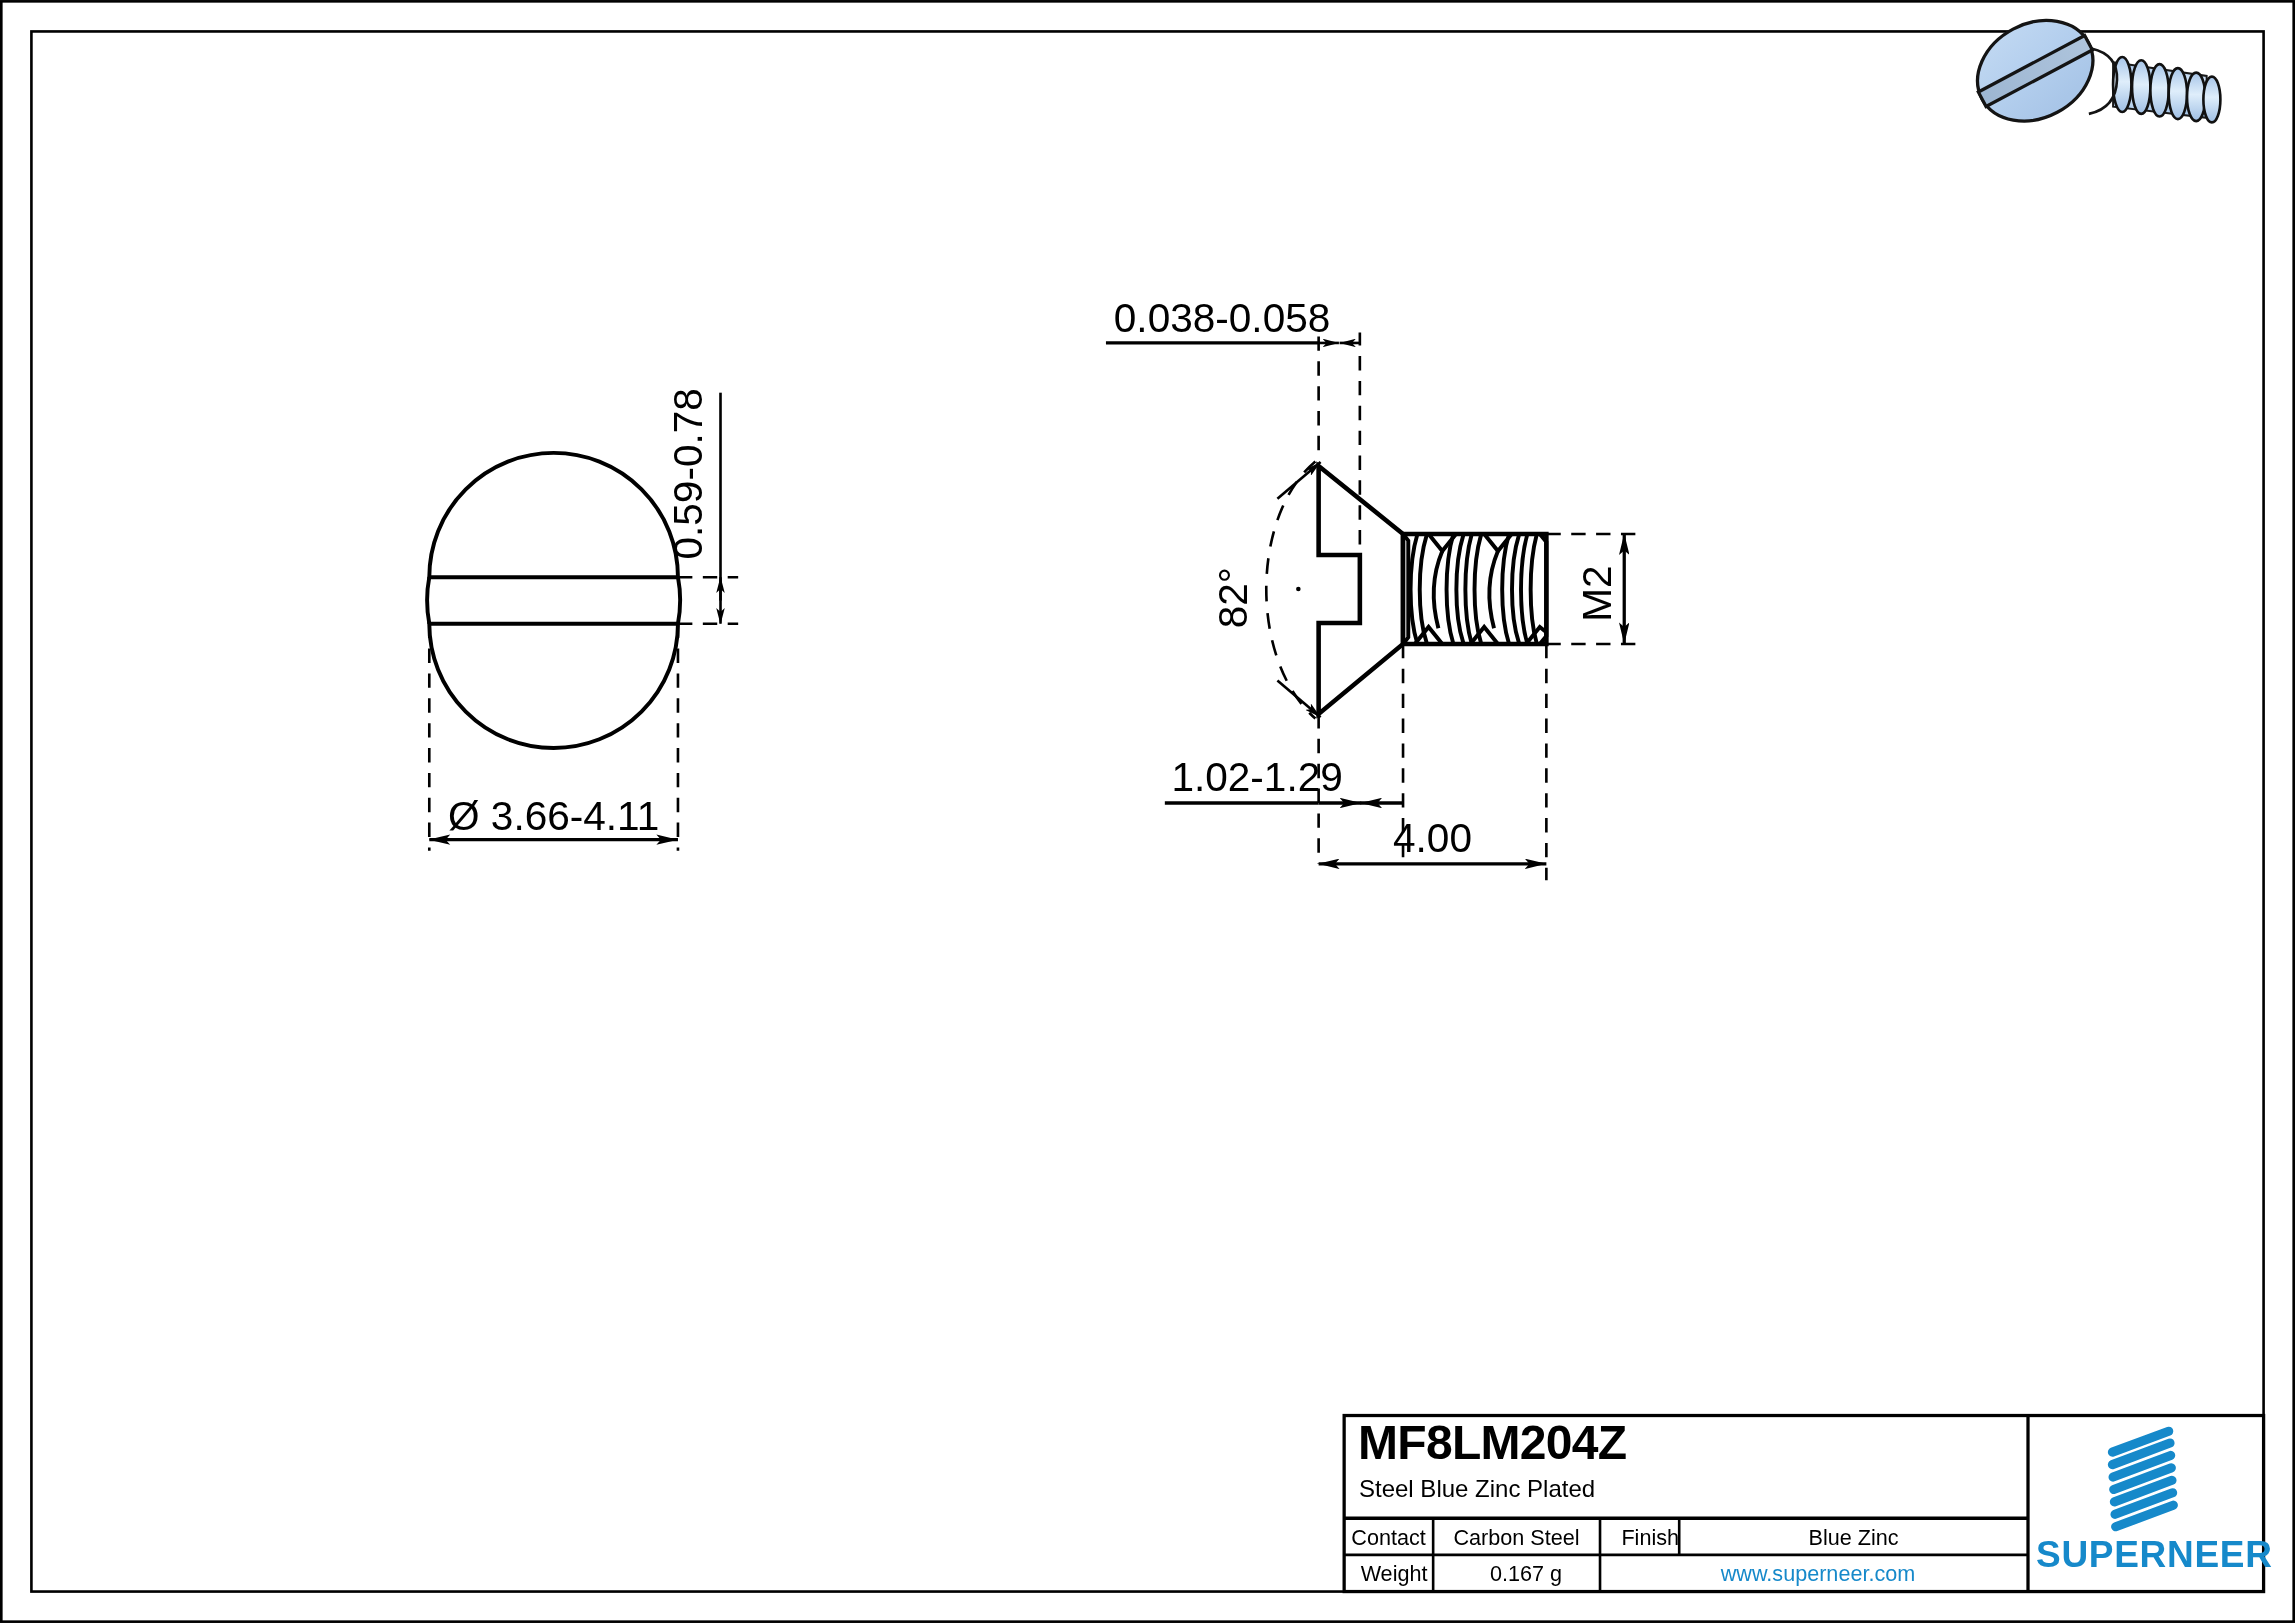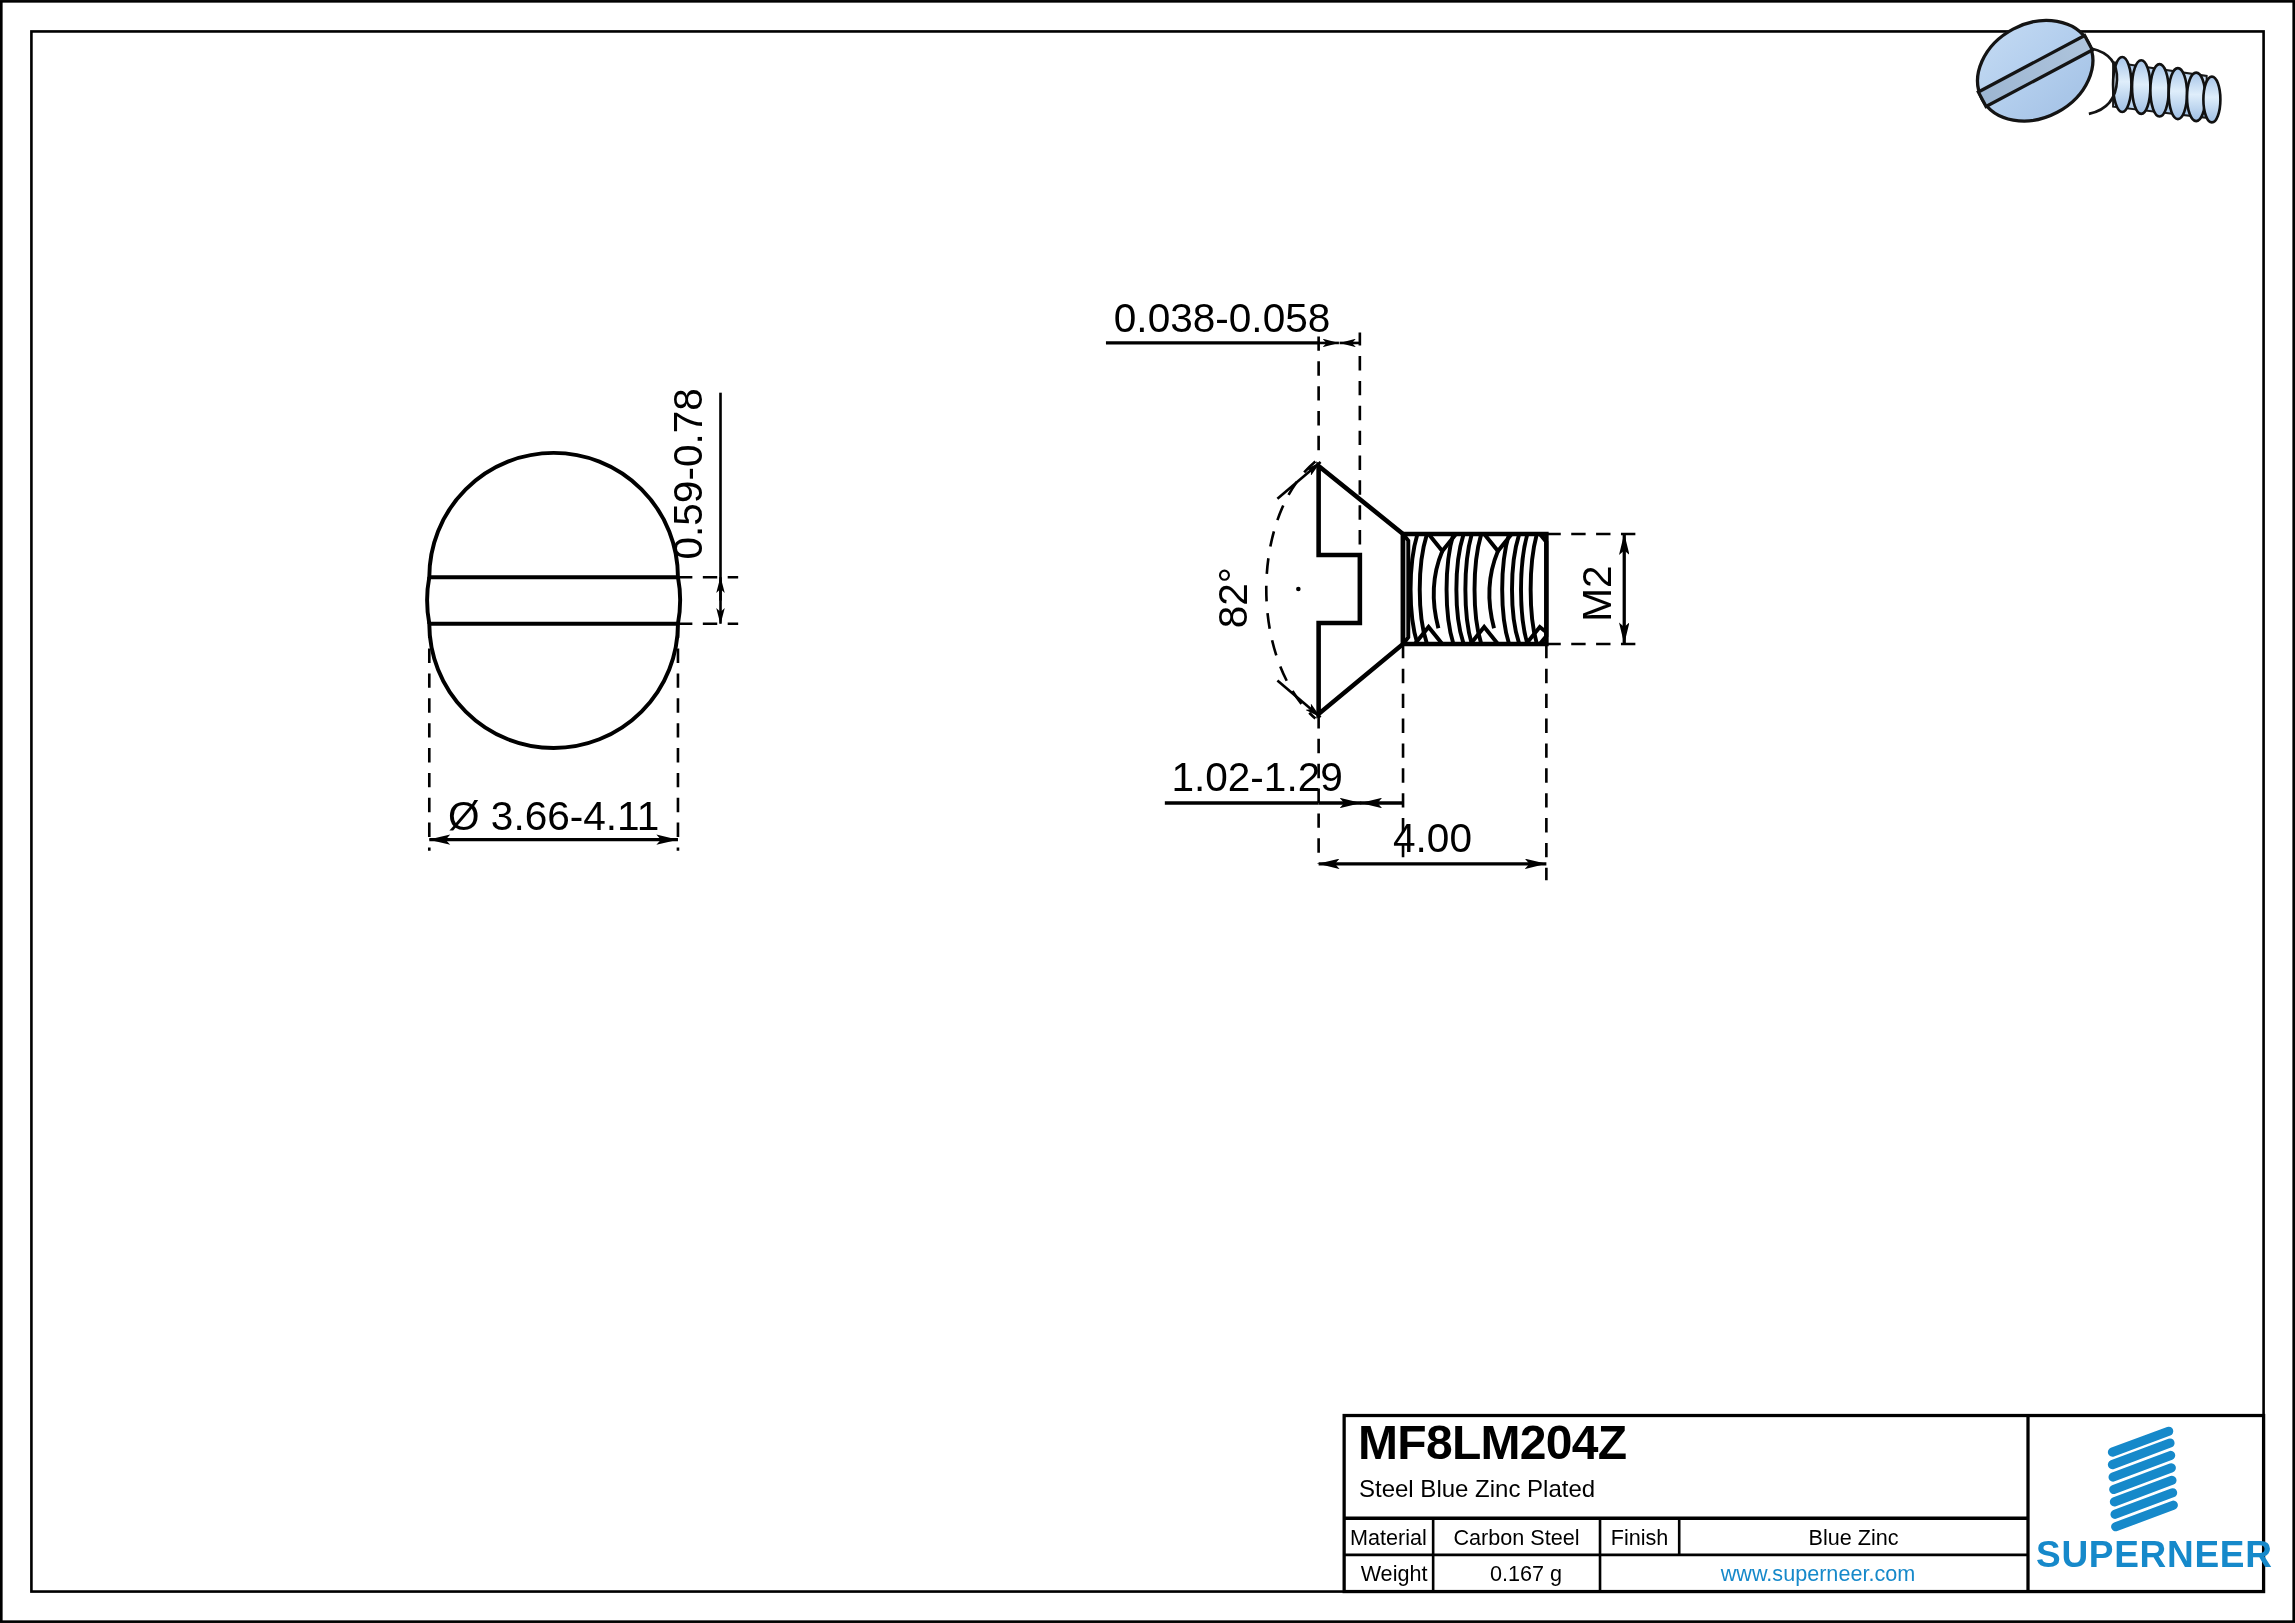--- a/index.html
+++ b/index.html
@@ -233,23 +233,23 @@
 
   <div style="position:absolute; left:1359px; top:1474px; width:661px;
               font-size:24px; color:#000; line-height:1.28;
               font-family:'Liberation Sans', sans-serif;">
     <div>Steel Blue Zinc Plated</div>
   </div>
 
   <div style="position:absolute; left:1344px; top:1519px; width:684px; height:37px;
               display:flex; align-items:center; font-size:21.6px; color:#000;
               font-family:'Liberation Sans', sans-serif;">
-    <div style="width:89px; text-align:center;">Material</div>
+    <div style="width:89px; text-align:center;">Contact</div>
     <div style="width:167px; text-align:center;">Carbon Steel</div>
-    <div style="width:79px; text-align:center;">Finish</div>
+    <div style="width:79px; text-align:right;">Finish</div>
     <div style="width:349px; text-align:center;">Blue Zinc</div>
   </div>
 
   <div style="position:absolute; left:1344px; top:1555px; width:684px; height:37px;
               display:flex; align-items:center; font-size:21.6px; color:#000;
               font-family:'Liberation Sans', sans-serif;">
     <div style="width:102px; text-align:center;">Weight</div>
     <div style="width:167px; text-align:center;">0.167 g</div>
     <div style="width:428px; text-align:center; color:#1689ca;">www.superneer.com</div>
   </div>

